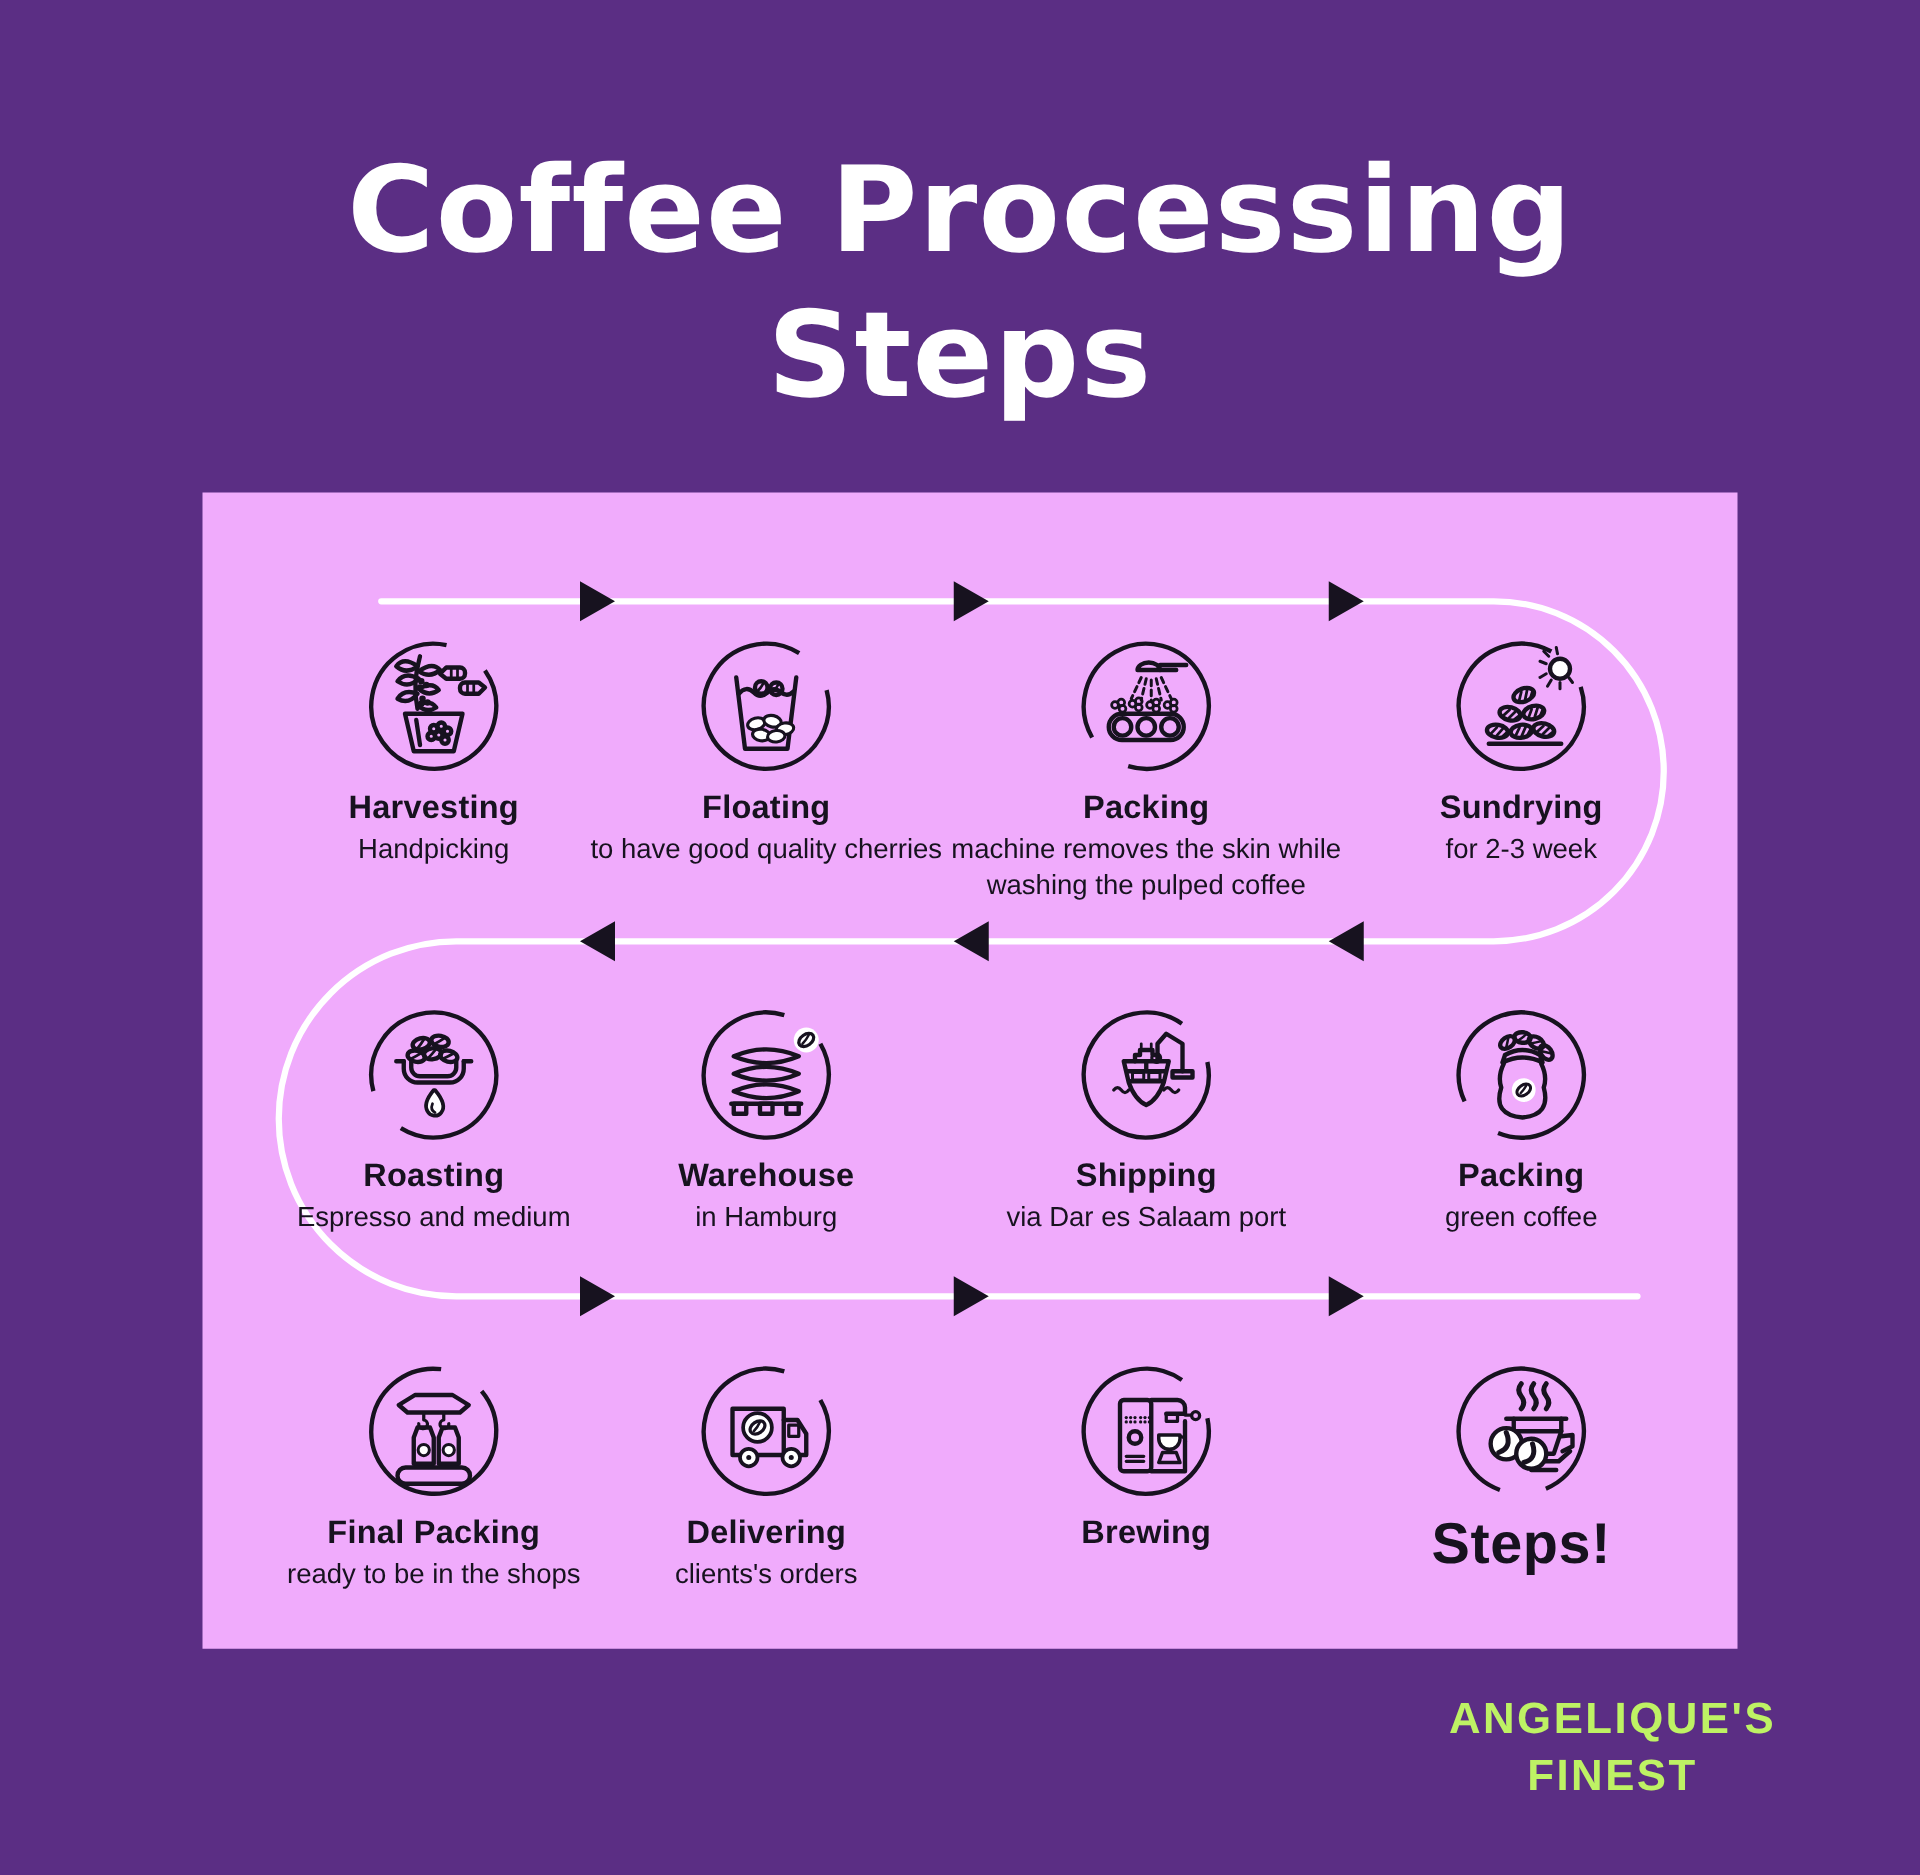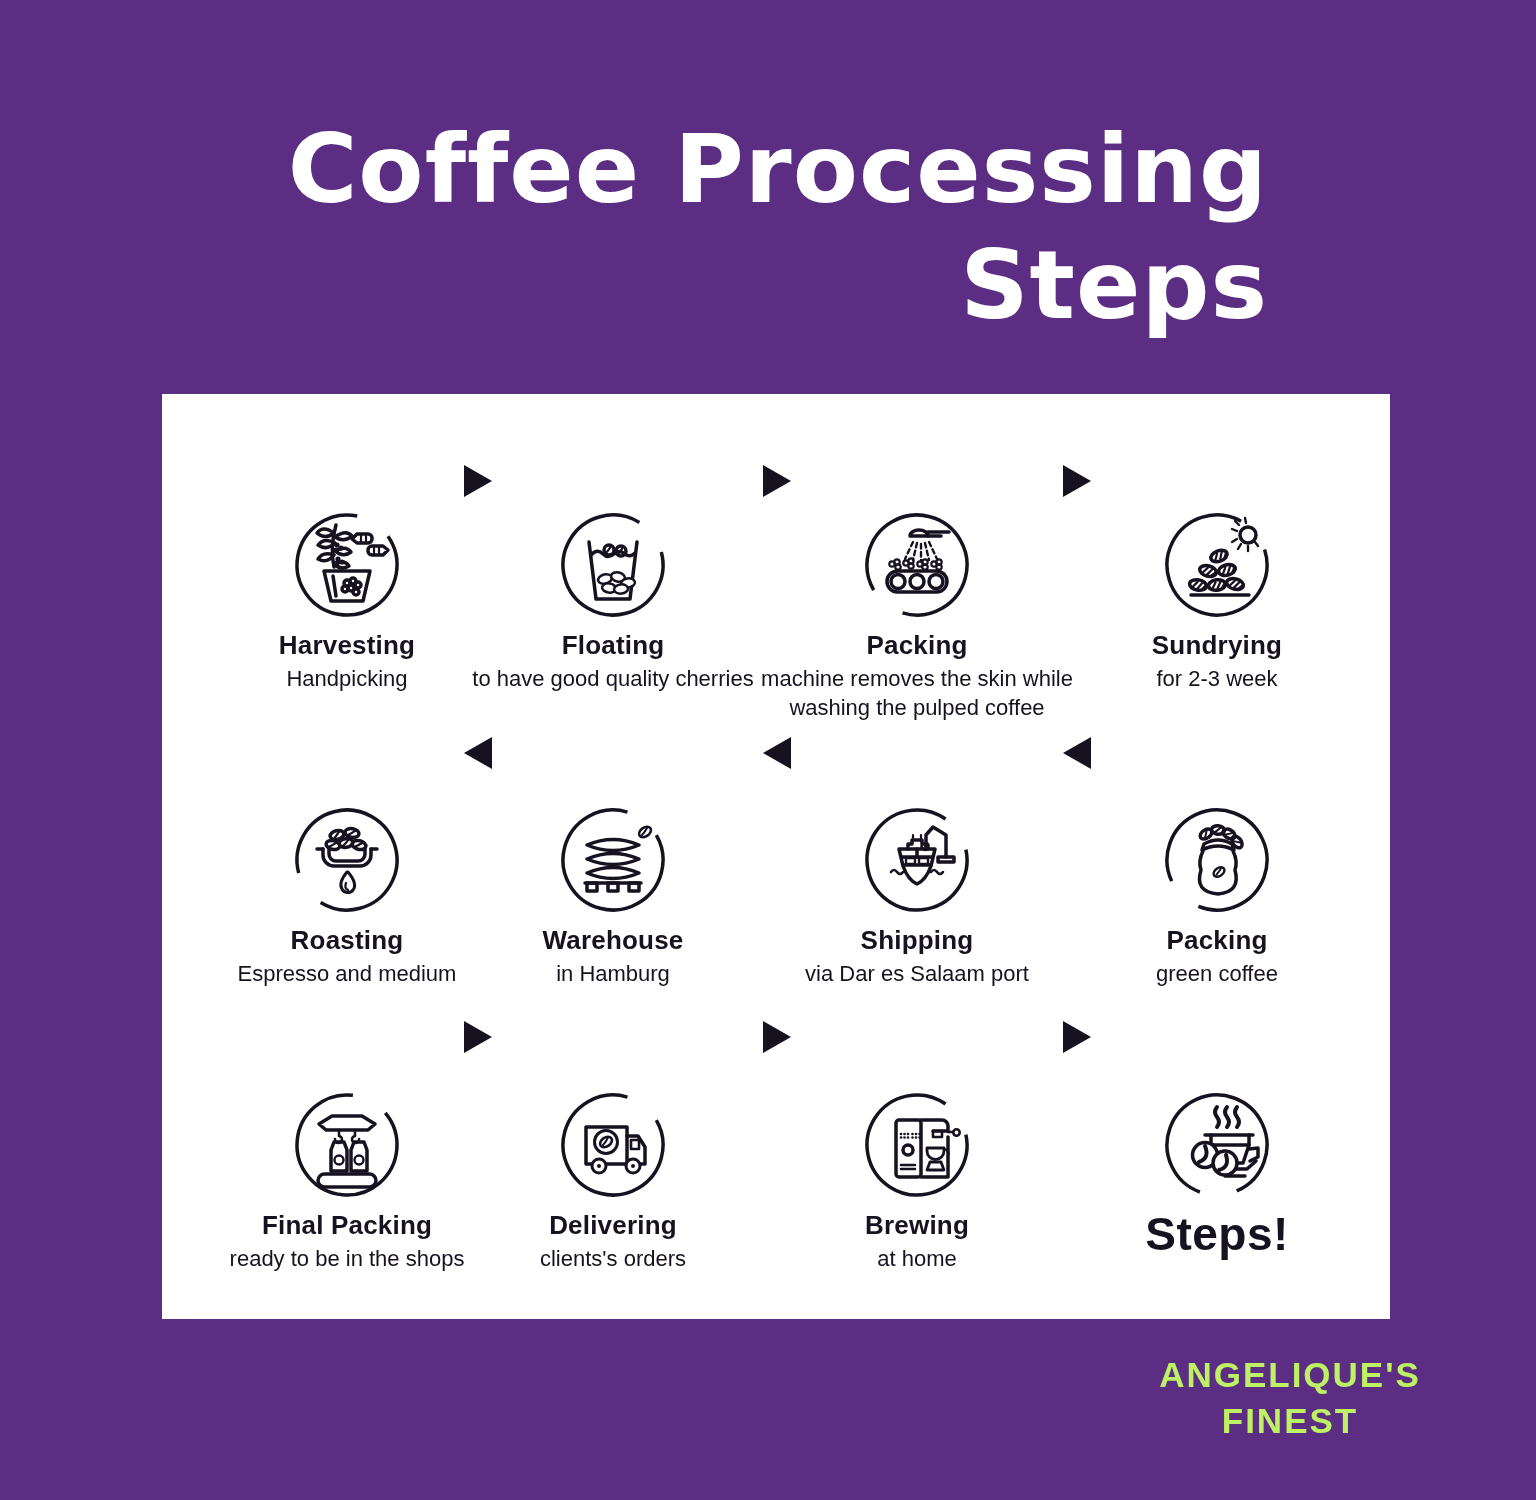--- a/index.html
+++ b/index.html
@@ -3,27 +3,27 @@
 <meta charset="utf-8">
 <style>
   html,body{margin:0;padding:0;}
   body{
     width:1536px;height:1500px;position:relative;overflow:hidden;
     background:#5B2E84;
     font-family:"Liberation Sans","DejaVu Sans",sans-serif;
   }
   .title{
     position:absolute;top:112px;left:268px;width:1000px;
-    text-align:right;color:#FFFFFF;
+    text-align:center;color:#FFFFFF;
     font-family:"DejaVu Sans","Liberation Sans",sans-serif;
     font-weight:bold;font-size:95px;line-height:1.22;letter-spacing:1px;
   }
   .card{
     position:absolute;left:162px;top:394px;width:1228px;height:925px;
-    background:#ffffff;
+    background:#f0abfc;
   }
   .flow{position:absolute;left:0;top:0;width:1228px;height:925px;}
   .step{position:absolute;width:360px;text-align:center;color:#17121F;}
   .step .icon{display:block;margin:0 auto;}
   .step .st{font-weight:bold;font-size:26px;margin-top:9px;letter-spacing:0.2px;}
   .step .sd{font-size:22px;margin-top:3px;line-height:1.32;}
   .step .st.enjoy{font-size:46px;margin-top:6px;letter-spacing:0.5px;}
   
   .c1{left:5px;} .c2{left:271px;} .c3{left:575px;} .c4{left:875px;}
   
@@ -377,21 +377,20 @@
         <path d="M72 42 h9 v6 h-9 z" stroke-width="2.6"></path>
         <path d="M87 43 h5" stroke-width="2.6"></path>
         <circle cx="95.5" cy="43.5" r="3.2" stroke-width="2.6"></circle>
         <path d="M87 48 V88 M60 88 H87"></path>
         <path class="fillw" d="M66 59 h17 v3 a8.5 8.5 0 0 1 -17 0 z" stroke-width="2.8"></path>
         <path d="M83 60 q6 1 4 7" stroke-width="2.4"></path>
         <path d="M69 73 h11 l3 8 h-17 z" stroke-width="2.8"></path>
       </g>
     </svg>
     <div class="st">Brewing</div>
-    <div class="sd">at home</div>
   </div>
 
   <div class="step r3 c4">
     <svg class="icon" width="112" height="112" viewBox="0 0 112 112">
       <circle class="ring" cx="56" cy="56" r="50" transform="rotate(110 56 56)" stroke-width="4.5"></circle>
       <g class="ic" stroke-width="5">
         <g stroke-width="4">
           <path d="M56 38 q4 -5 0 -10 q-4 -5 0 -10"></path>
           <path d="M66 38 q4 -5 0 -10 q-4 -5 0 -10"></path>
           <path d="M76 38 q4 -5 0 -10 q-4 -5 0 -10"></path>

